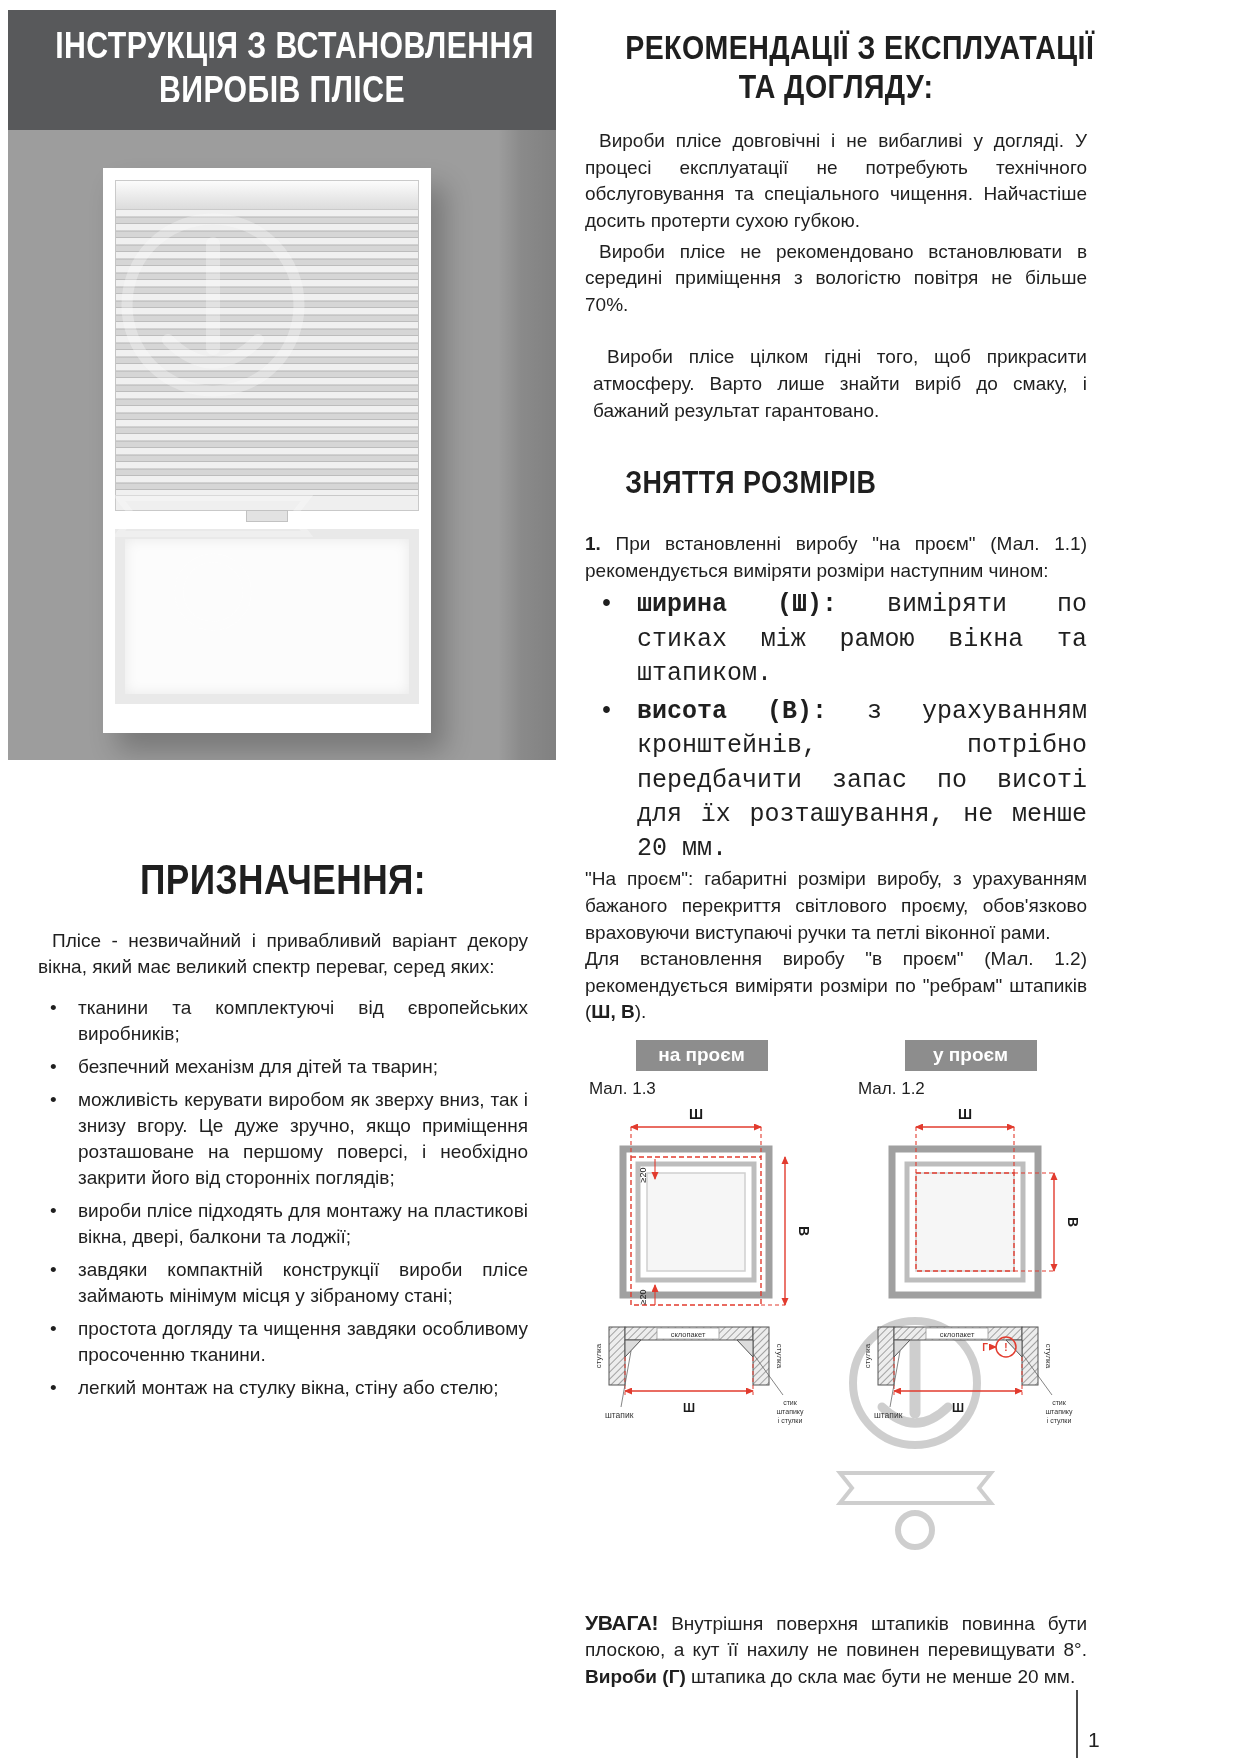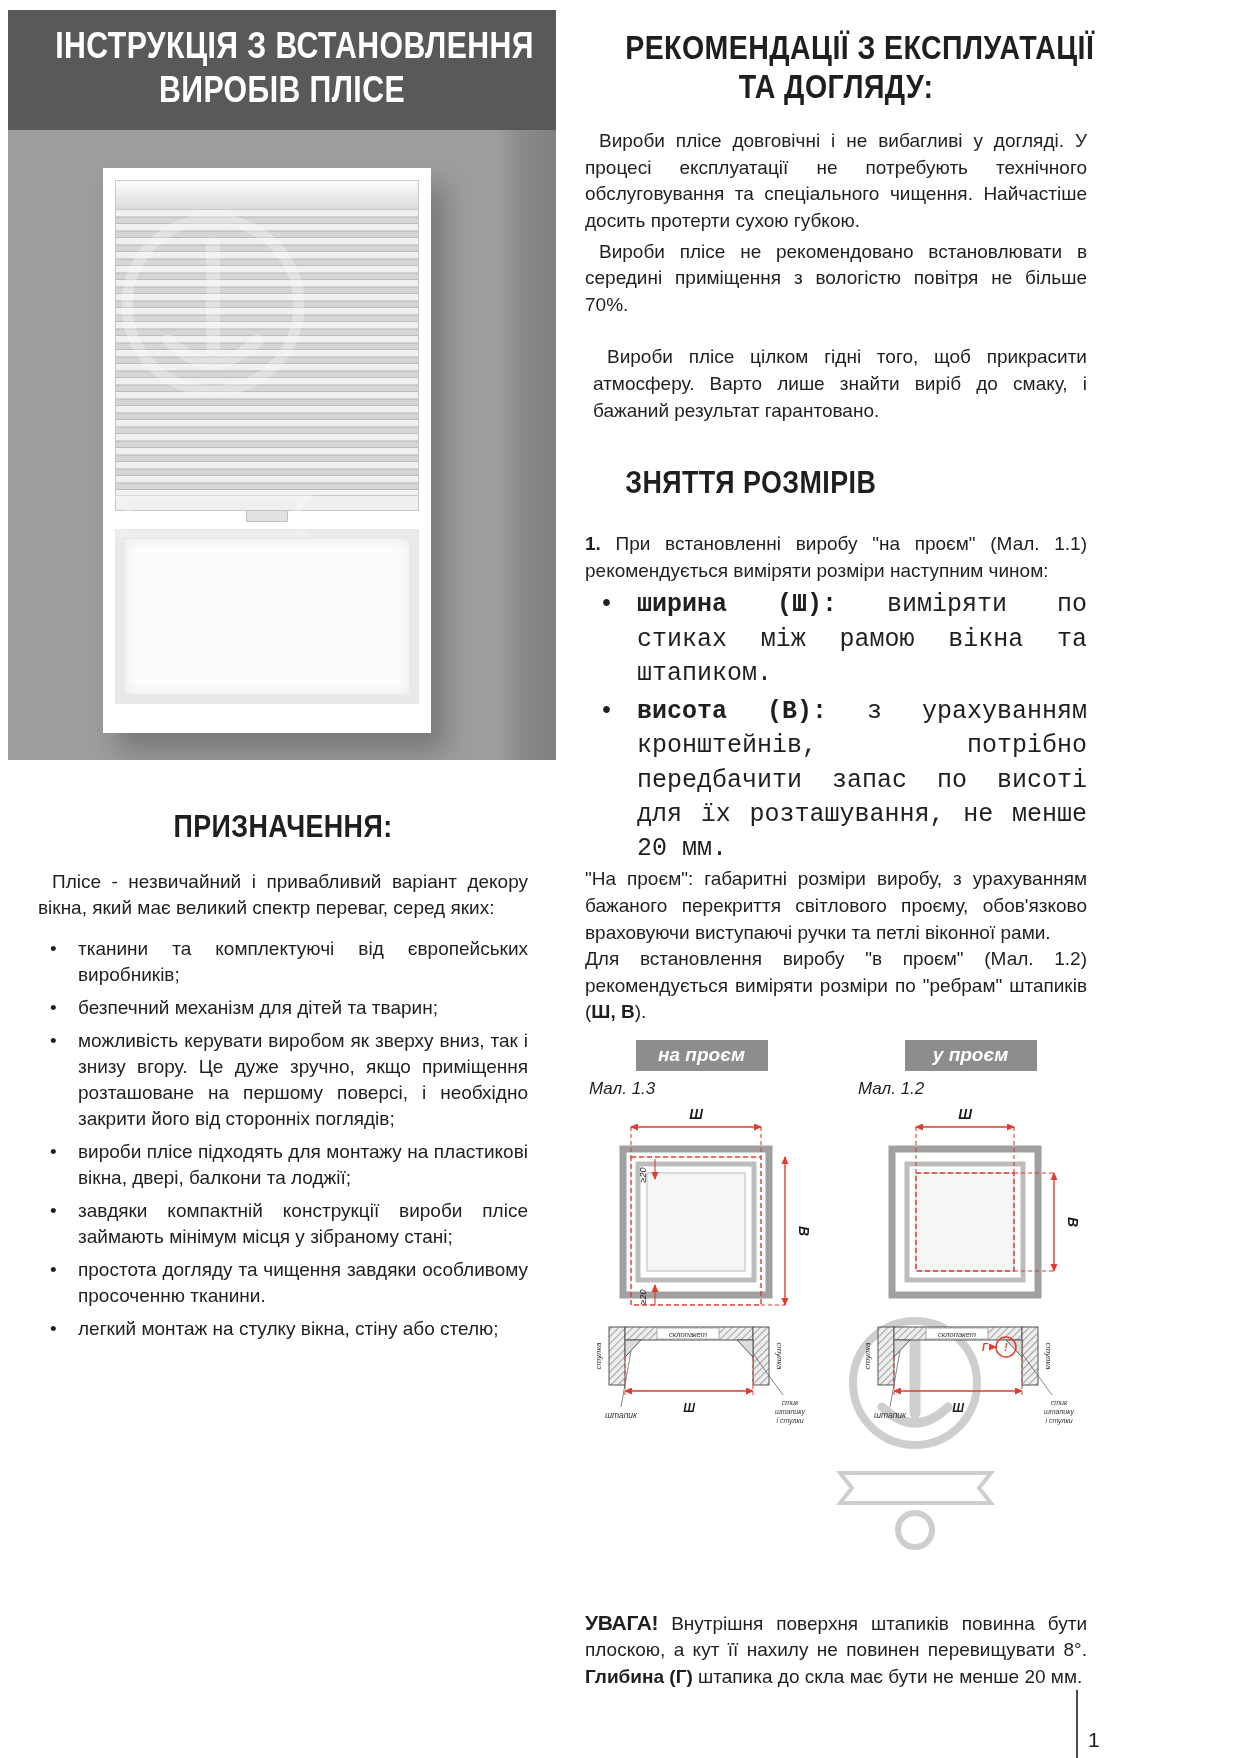--- a/index.html
+++ b/index.html
@@ -23,42 +23,42 @@
       background:repeating-linear-gradient(180deg,
         #f0f0f0 0px, #f0f0f0 6px, #b3b3b3 7px, #d6d6d6 8px, #d6d6d6 13px, #a2a2a2 14px); }
   .blind-rail { position:relative; height:16px; background:#efefef; border:1px solid #c9c9c9; }
   .rail-tab { position:absolute; left:50%; top:100%; width:42px; height:12px; margin-left:-21px;
       background:#e2e2e2; border:1px solid #c2c2c2; }
   .glass-lower { margin-top:18px; height:175px; border:10px solid #e9e9e9; background:#fcfcfc;
       box-shadow:inset 0 0 14px rgba(0,0,0,.08); }
   .watermark-left { position:absolute; left:105px; top:70px; width:200px; height:440px; opacity:.3; }
 
   .left-body { padding:0 28px 0 30px; }
-  .section-title { text-align:center; font-weight:bold; font-size:32px; margin-top:48px; }
+  .section-title { text-align:center; font-weight:bold; font-size:42px; margin-top:96px; }
   .body-p { font-size:19px; line-height:1.4; text-align:justify; }
   .indent { text-indent:14px; }
   .left-body .intro { margin-top:24px; }
   ul.plain { list-style:none; margin-top:14px; }
   ul.plain li { position:relative; padding-left:40px; margin-bottom:7px; font-size:19px; line-height:1.37; text-align:justify; }
   ul.plain li::before { content:"•"; position:absolute; left:12px; top:0; font-size:19px; }
 
   
   .col-right { position:absolute; left:585px; top:28px; width:502px; }
   .care-title .line { font-weight:bold; font-size:34px; line-height:1.15; text-align:center; }
   .col-right .p1 { margin-top:22px; }
   .col-right .p2 { margin-top:4px; }
   .col-right .p3 { margin-top:26px;margin-left:8px; }
   .measure-title { font-weight:bold; font-size:32px; margin-top:40px; }
   .step1 { margin-top:30px; }
   ul.measure { list-style:none; margin-top:2px; }
   ul.measure li { position:relative; padding-left:52px; margin-top:4px; font-size:25px; line-height:1.37; text-align:justify;font-family:Liberation Mono, monospace; }
   ul.measure li::before { content:"•"; position:absolute; left:14px; top:0; }
   .b { font-weight:bold; }
   .diagrams { display:flex; gap:36px; margin-top:14px; }
-  .diagram { width:233px;font-style:italic; }
+  .diagram { width:233px; }
   .diagram-header { width:132px; margin:0 auto; background:#8d8d8d; color:#fff; font-weight:bold;
       font-size:19px; text-align:center; padding:4px 0 5px; }
   .fig-label { font-size:17px; margin:8px 0 0 4px; }
   .warning { margin-top:165px; }
   .warning-label { font-weight:bold; font-size:21px; letter-spacing:-.3px; }
 
   .watermark-right { position:absolute; left:828px; top:1305px; width:175px; height:245px; opacity:.5; }
 
   .page-footer { position:absolute; left:1076px; top:1690px; height:68px; border-left:2px solid #4a4a4a;
       padding:0 0 6px 10px; display:flex; align-items:flex-end; font-size:21px; color:#222; }
@@ -275,20 +275,20 @@
           <text x="104" y="313" text-anchor="middle" font-size="12" font-weight="bold" fill="#1a1a1a">Ш</text>
           <text x="131" y="252" text-anchor="middle" font-size="10" font-weight="bold" fill="#e23b2e">Г</text>
           <text x="152" y="252" text-anchor="middle" font-size="10" font-weight="bold" fill="#e23b2e">!</text>
           <text x="205" y="306" text-anchor="middle" font-size="7" fill="#333">стик</text>
           <text x="205" y="315" text-anchor="middle" font-size="7" fill="#333">штапику</text>
           <text x="205" y="324" text-anchor="middle" font-size="7" fill="#333">і стулки</text>
         </svg>
       </div>
     </div>
 
-    <p class="body-p warning"><span class="warning-label">УВАГА!</span> <span>Внутрішня поверхня штапиків повинна бути плоскою, а кут її нахилу не повинен перевищувати 8°.</span> <span class="b">Глибина (Г)</span> <span>штапика до скла має бути не менше 20 мм.</span></p>
+    <p class="body-p warning"><span class="warning-label">УВАГА!</span> <span>Внутрішня поверхня штапиків повинна бути плоскою, а кут її нахилу не повинен перевищувати 8°.</span> <span class="b">Вироби (Г)</span> <span>штапика до скла має бути не менше 20 мм.</span></p>
   </div>
 
   <div class="page-footer">
     <span>1</span>
   </div>
 
 </div>
 
 </body></html>

